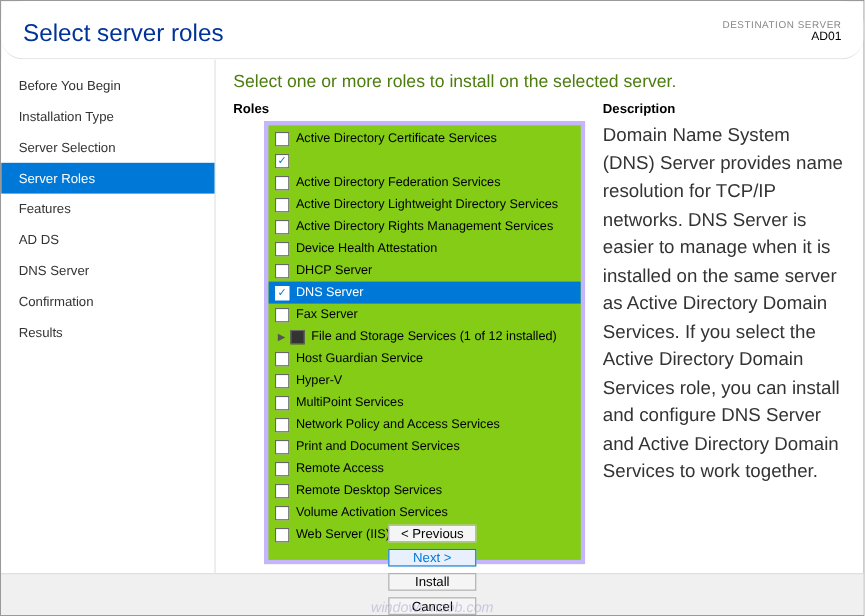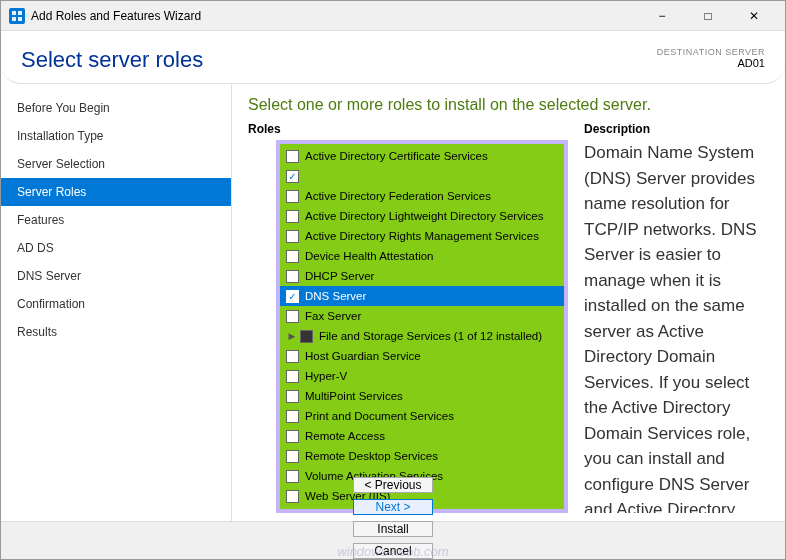--- a/index.html
+++ b/index.html
@@ -106,21 +106,21 @@
 
     
     .body-area {
       display: flex;
       flex: 1;
       overflow: hidden;
     }
 
     
     .sidebar {
-      width: 231px;
+      width: 195px;
       background: #fff;
       padding: 10px 0;
       flex-shrink: 0;
       border-right: 1px solid #e0e0e0;
     }
     .sidebar-item {
       padding: 5px 16px;
       font-size: 12px;
       color: #333;
       cursor: pointer;
@@ -311,36 +311,20 @@
       background: #e8f0fe;
       border-color: #0078d7;
       color: #0078d7;
     }
   </style>
 </head>
 <body>
 
 <div class="window">
 
-  <div class="title-bar">
-    <div class="title-bar-icon">
-      <svg width="12" height="12" viewBox="0 0 12 12">
-        <rect x="1" y="1" width="4" height="4" fill="#fff" opacity="0.9"></rect>
-        <rect x="7" y="1" width="4" height="4" fill="#fff" opacity="0.9"></rect>
-        <rect x="1" y="7" width="4" height="4" fill="#fff" opacity="0.9"></rect>
-        <rect x="7" y="7" width="4" height="4" fill="#fff" opacity="0.9"></rect>
-      </svg>
-    </div>
-    <span class="title-bar-text">Add Roles and Features Wizard</span>
-    <div class="title-bar-controls">
-      <button class="title-btn">−</button>
-      <button class="title-btn">□</button>
-      <button class="title-btn close">✕</button>
-    </div>
-  </div>
 
   <div class="content-wrapper">
 
     <div class="page-header">
       <h1 class="page-title">Select server roles</h1>
       <div class="destination-server">
         <div class="label">DESTINATION SERVER</div>
         <div class="server-name">AD01</div>
       </div>
     </div>
@@ -416,20 +400,24 @@
                   <li class="role-item">
                     <span class="checkbox"></span>
                     <span>Hyper-V</span>
                   </li>
                   <li class="role-item">
                     <span class="checkbox"></span>
                     <span>MultiPoint Services</span>
                   </li>
                   <li class="role-item">
                     <span class="checkbox"></span>
+                    <span>Network Policy and Access Services</span>
+                  </li>
+                  <li class="role-item">
+                    <span class="checkbox"></span>
                     <span>Print and Document Services</span>
                   </li>
                   <li class="role-item">
                     <span class="checkbox"></span>
                     <span>Remote Access</span>
                   </li>
                   <li class="role-item">
                     <span class="checkbox"></span>
                     <span>Remote Desktop Services</span>
                   </li>

